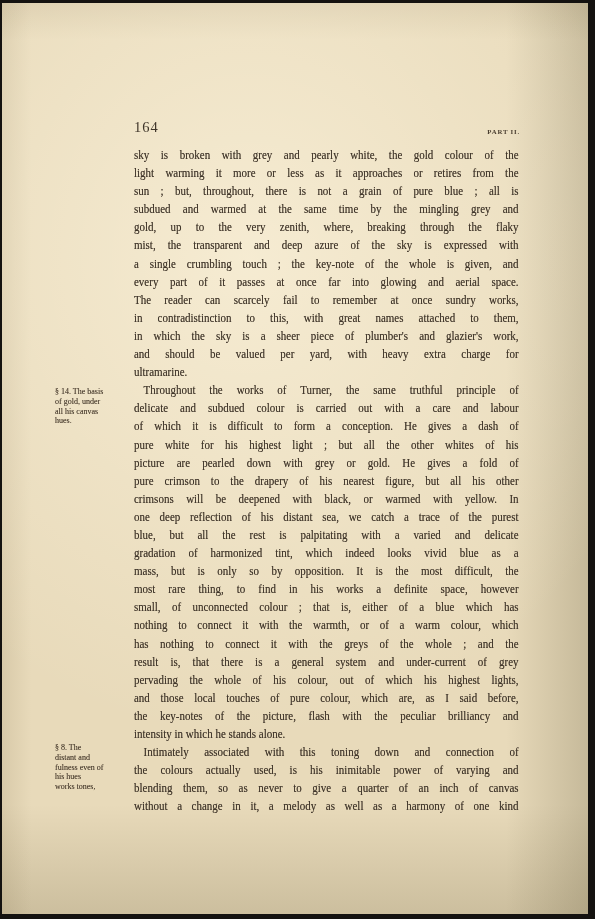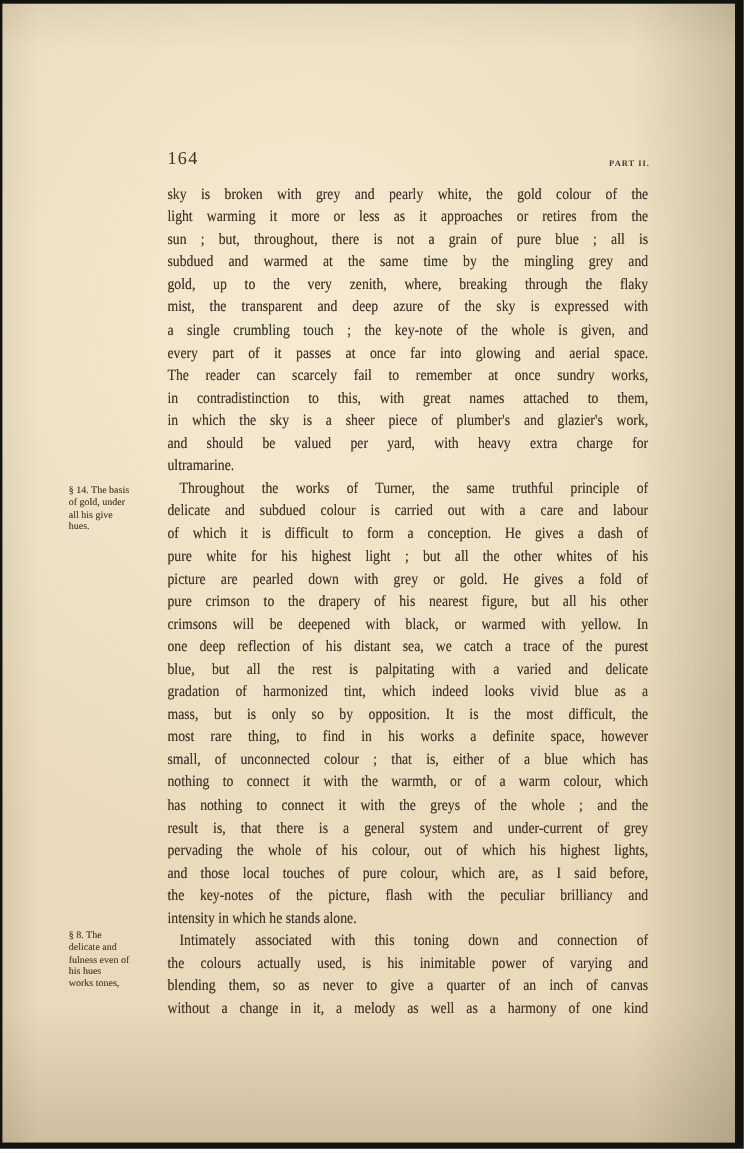--- a/index.html
+++ b/index.html
@@ -68,27 +68,27 @@
   <div class="paper"></div>
 
   <div class="content">
 
     <div class="page-number">164</div>
     <div class="part-label">PART II.</div>
 
     <div class="margin-note n14">
       <div>§ 14. The basis</div>
       <div>of gold, under</div>
-      <div>all his give</div>
+      <div>all his canvas</div>
       <div>hues.</div>
     </div>
 
     <div class="margin-note n15">
       <div>§ 8. The</div>
-      <div>delicate and</div>
+      <div>distant and</div>
       <div>fulness even of</div>
       <div>his hues</div>
       <div>works tones,</div>
     </div>
 
     <div class="bodycol">
 
       <div class="tl">sky is broken with grey and pearly white, the gold colour of the</div>
       <div class="tl">light warming it more or less as it approaches or retires from the</div>
       <div class="tl">sun ; but, throughout, there is not a grain of pure blue ; all is</div>

